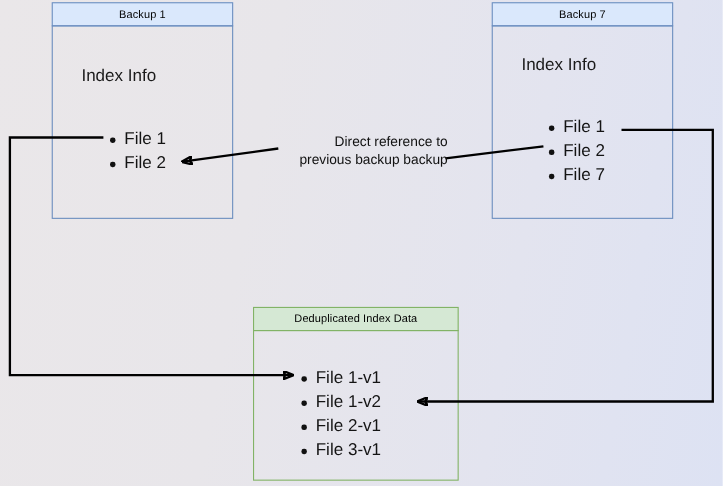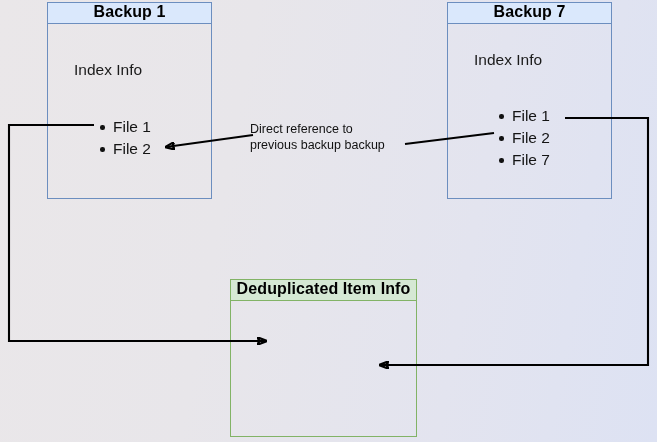--- a/index.html
+++ b/index.html
@@ -25,24 +25,24 @@
     box-sizing: border-box;
     border: 1.5px solid #6c8ebf;
     background: transparent;
   }
   .box-header {
     position: absolute;
     box-sizing: border-box;
     border: 1.5px solid #6c8ebf;
     background: #dae8fc;
     display: flex;
-    align-items: flex-start;
+    align-items: center;
     justify-content: center;
-    font-size: 16px;
-    font-weight: bold;
+    font-size: 10px;
+    font-weight: normal;
     color: #000;
     letter-spacing: 0.1px;
   }
   .box.green {
     border-color: #82b366;
   }
   .box-header.green {
     border-color: #82b366;
     background: #d5e8d4;
   }
@@ -74,21 +74,21 @@
     width: 4.5px;
     height: 4.5px;
     border-radius: 50%;
     background: #111;
   }
   .edge-label {
     position: absolute;
     font-size: 12.5px;
     line-height: 16px;
     color: #111;
-    text-align: left;
+    text-align: right;
     white-space: nowrap;
   }
   svg.arrows {
     position: absolute;
     left: 0;
     top: 0;
     width: 657px;
     height: 442px;
     pointer-events: none;
   }
@@ -119,23 +119,29 @@
   </div>
   <div class="box" style="left:447px; top:23px; width:165px; height:176px;"></div>
   <div class="index-label" style="left:474px; top:51px;">Index Info</div>
   <ul class="bullet-list" style="left:498px; top:105px;">
     <li>File 1</li>
     <li>File 2</li>
     <li>File 7</li>
   </ul>
 
   <div class="box-header green" style="left:230px; top:279px; width:187px; height:22px;">
-    <span>Deduplicated Item Info</span>
+    <span>Deduplicated Index Data</span>
   </div>
   <div class="box green" style="left:230px; top:300px; width:187px; height:137px;"></div>
+  <ul class="bullet-list" style="left:273px; top:333px;">
+    <li>File 1-v1</li>
+    <li>File 1-v2</li>
+    <li>File 2-v1</li>
+    <li>File 3-v1</li>
+  </ul>
 
   <svg class="arrows" viewBox="0 0 657 442">
     <defs>
       <marker id="arrowhead" markerWidth="10" markerHeight="8" refX="9" refY="4" orient="auto" markerUnits="userSpaceOnUse">
         <path d="M0,0 L10,4 L0,8 L2.4,4 Z" fill="#000" stroke="none"></path>
       </marker>
     </defs>
 
     <path d="M 94,125 L 9,125 L 9,341 L 266,341" marker-end="url(#arrowhead)"></path>
 

